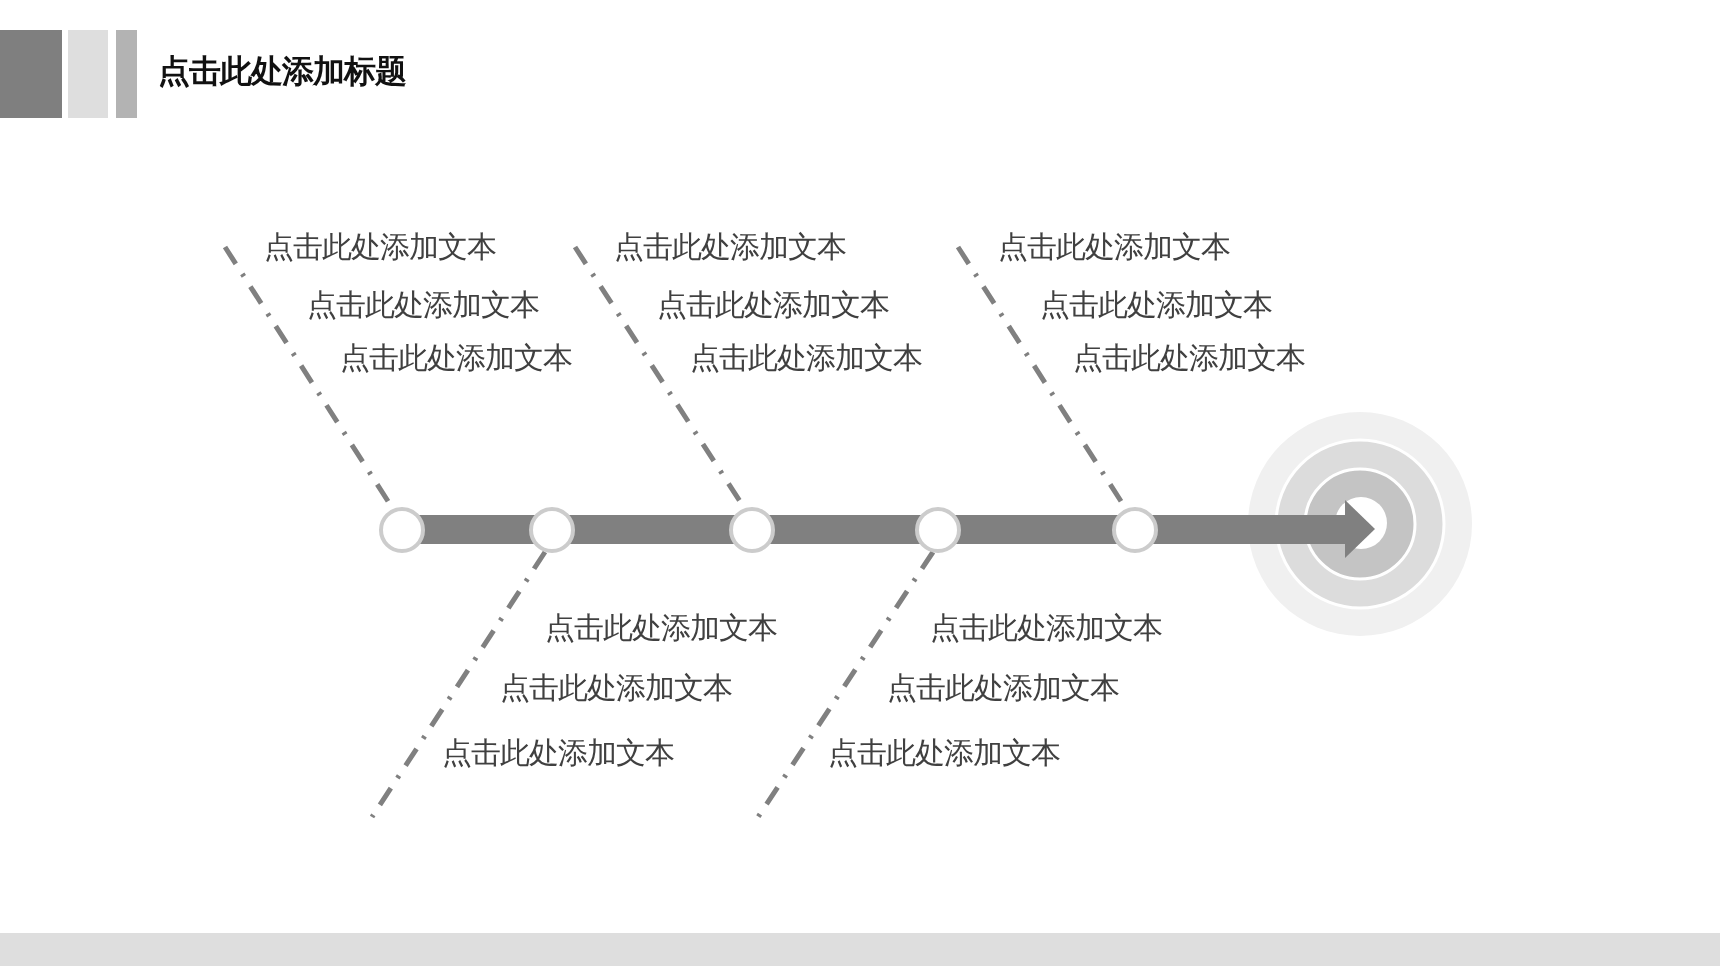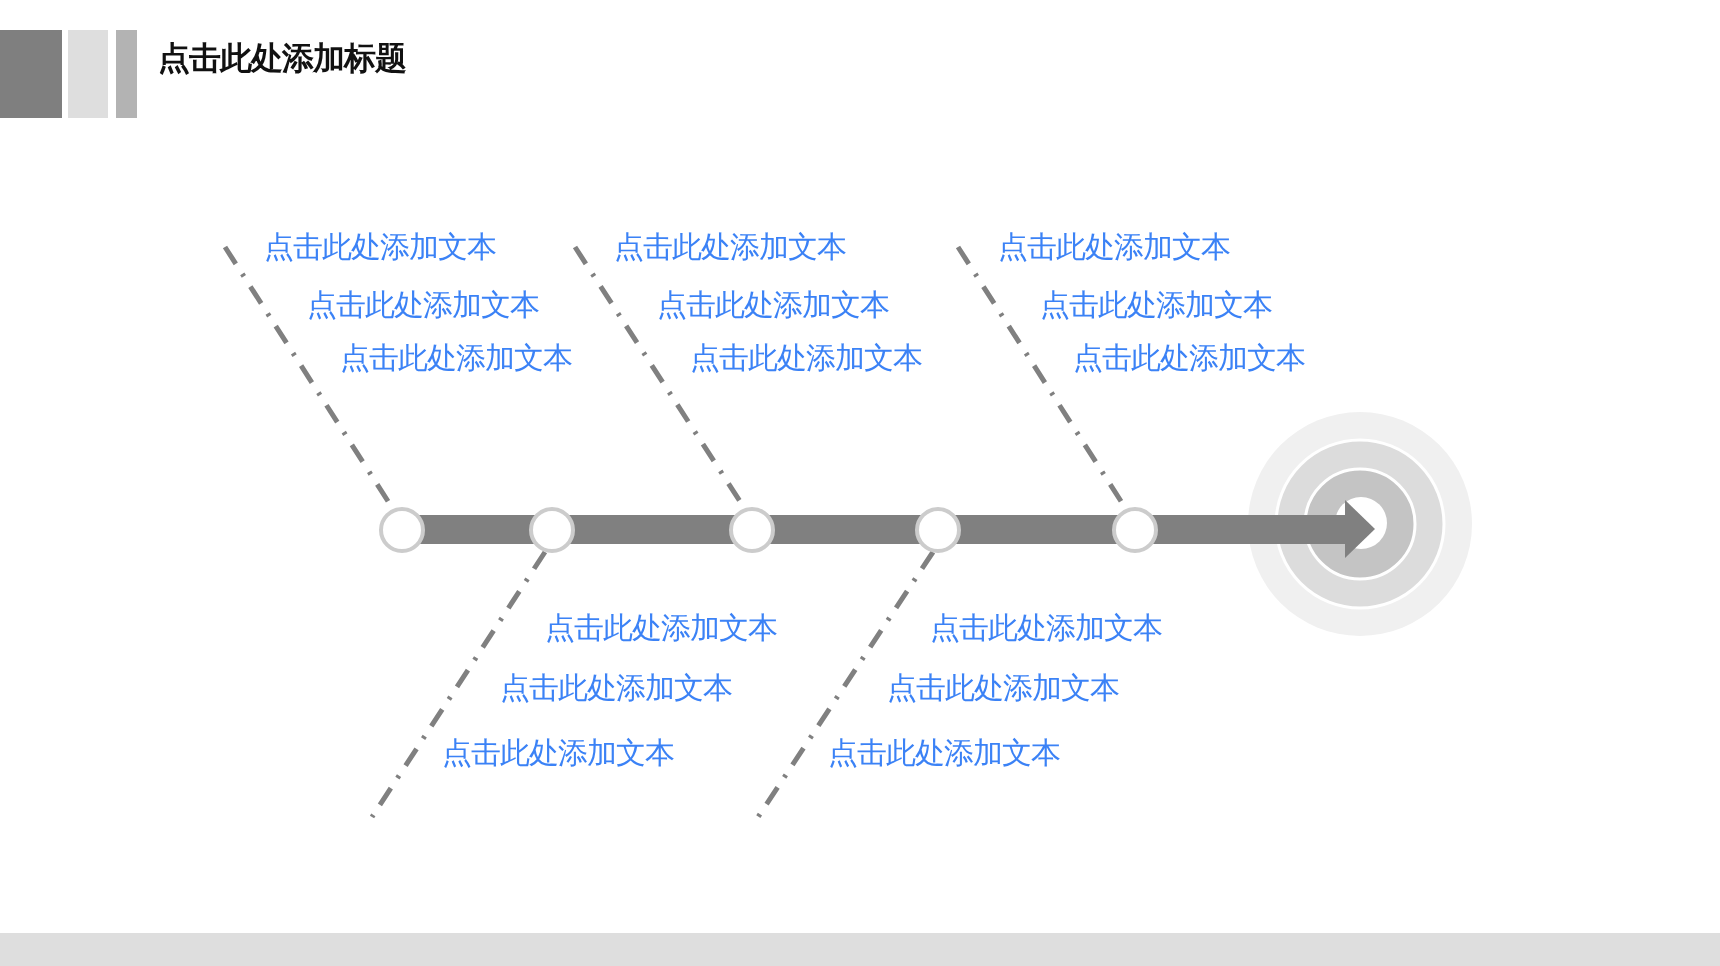--- a/index.html
+++ b/index.html
@@ -1,20 +1,20 @@
 <!DOCTYPE html>
 <html><head>
 <meta charset="utf-8">
 <style>
   html, body { margin:0; padding:0; }
   body { width:1720px; height:966px; position:relative; background:#ffffff; overflow:hidden;
          font-family:"DejaVu Sans","Liberation Sans",sans-serif; }
   .blk { position:absolute; }
-  .title { position:absolute; left:158px; top:37px; font-size:32px; font-weight:bold; color:#111; white-space:nowrap; letter-spacing:-1px; }
-  .txt { position:absolute; font-size:30px; color:#3b82f6; white-space:nowrap; line-height:36px; letter-spacing:-1px; }
+  .title { position:absolute; left:158px; top:50px; font-size:32px; font-weight:bold; color:#111; white-space:nowrap; letter-spacing:-1px; }
+  .txt { position:absolute; font-size:30px; color:#404040; white-space:nowrap; line-height:36px; letter-spacing:-1px; }
   svg.diagram { position:absolute; left:0; top:0; }
   .footer { position:absolute; left:0; top:933px; width:1720px; height:33px; background:#dedede; }
 </style>
 </head>
 <body>
 
 <div class="blk" style="left:0;top:30px;width:62px;height:88px;background:#7f7f7f;"></div>
 <div class="blk" style="left:68px;top:30px;width:40px;height:88px;background:#dedede;"></div>
 <div class="blk" style="left:116px;top:30px;width:21px;height:88px;background:#b3b3b3;"></div>
 <div class="title">点击此处添加标题</div>

